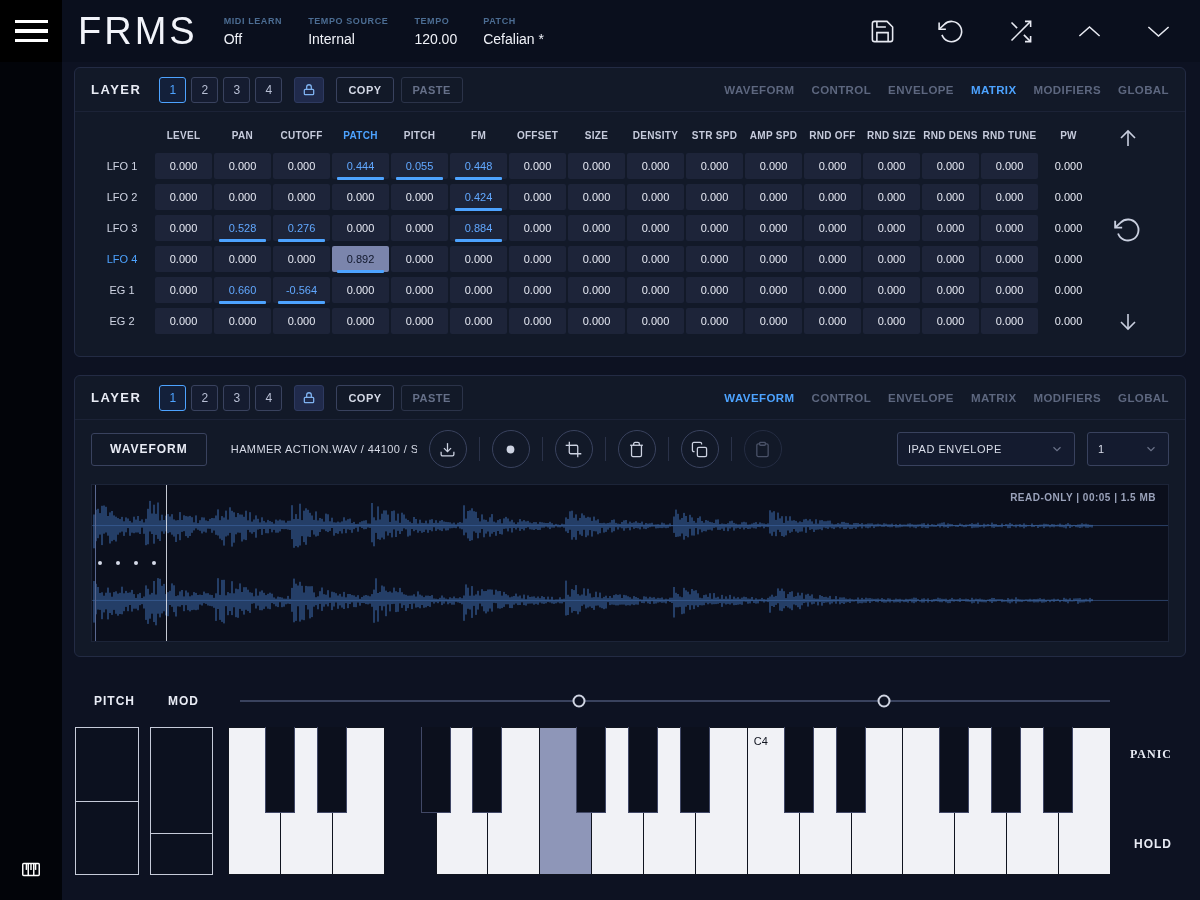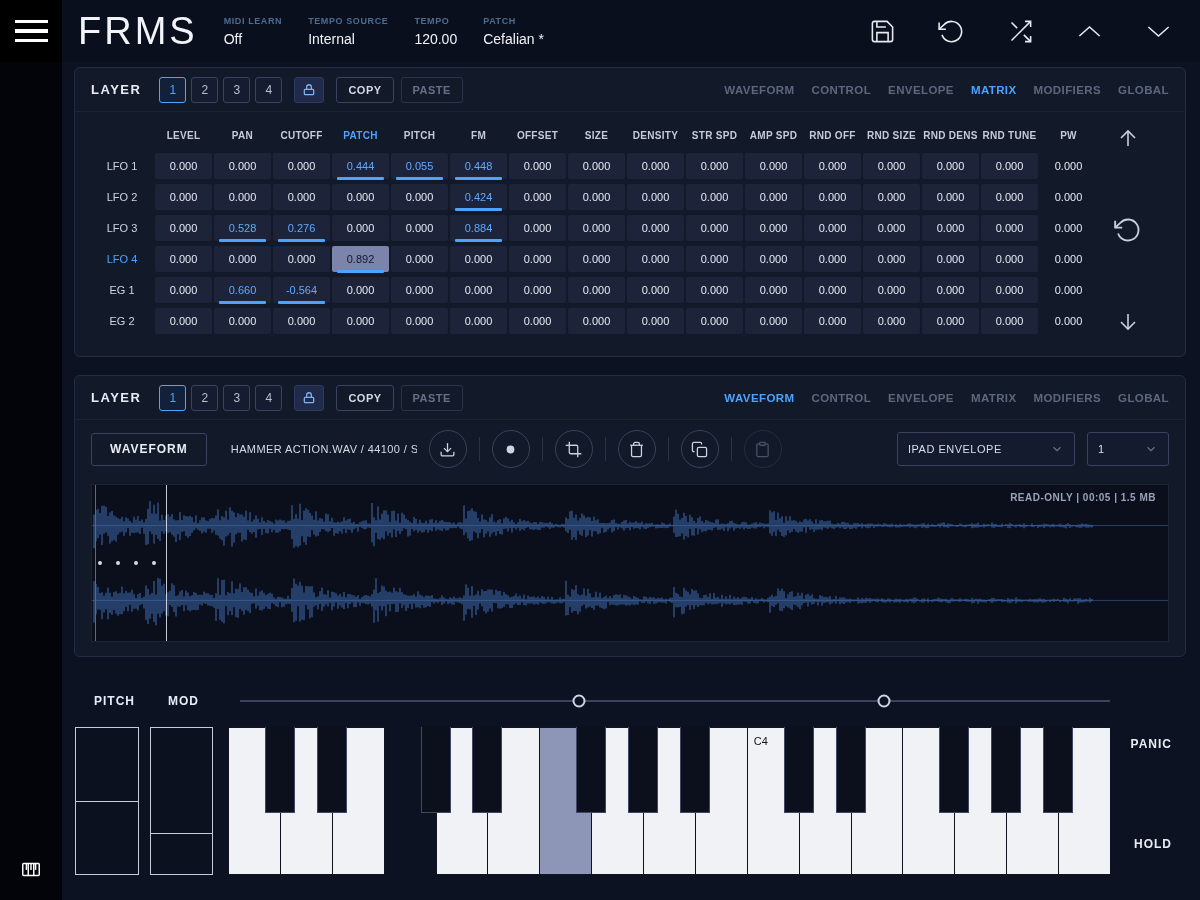--- a/index.html
+++ b/index.html
@@ -126,21 +126,21 @@
               overflow:hidden; }
   .white-key { position:absolute; top:0; height:148px; background:#f1f2f6; border:1px solid #10141f;
                cursor:pointer; }
   .white-key.pressed { background:#8e96b8; }
   .black-key { position:absolute; top:-1px; height:87px; width:30px; background:#0c101d;
                border:1px solid #414866; z-index:2; cursor:pointer; }
   .key-note-label { position:absolute; top:7px; left:6px; font-size:11px; color:#10141f; z-index:1; }
   .kb-right { position:relative; flex:1; }
   .kb-btn { position:absolute; right:14px; font-size:12px; font-weight:bold; letter-spacing:1px;
             color:#e9ecf5; cursor:pointer; }
-  .panic-btn { top:10px; }
+  .panic-btn { top:20px;font-family:Liberation Serif, serif; }
   .hold-btn { bottom:24px; }
 </style>
 </head>
 <body>
 
 <div class="app">
 
   <aside class="sidebar">
     <div class="hamburger">
       <span></span>

